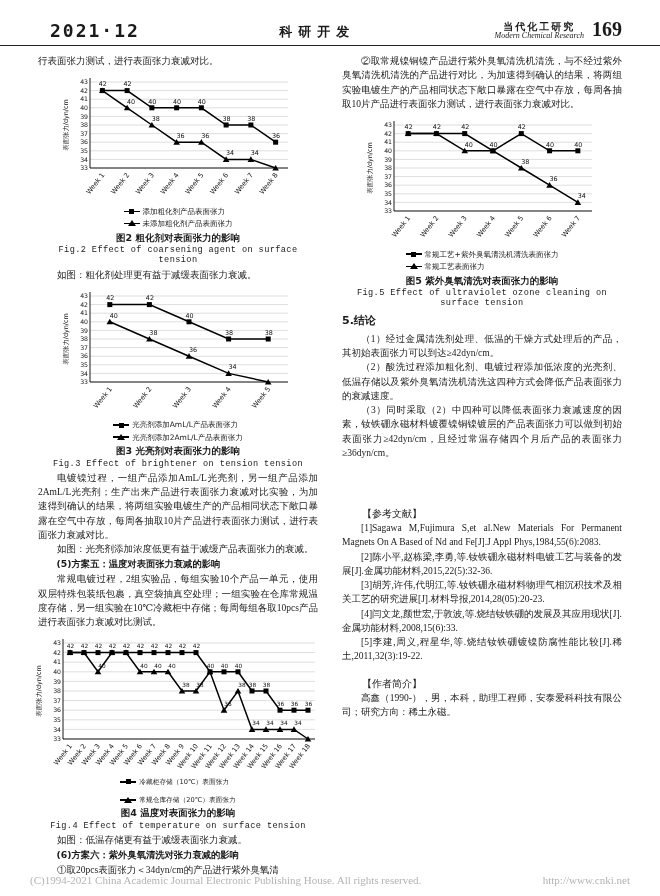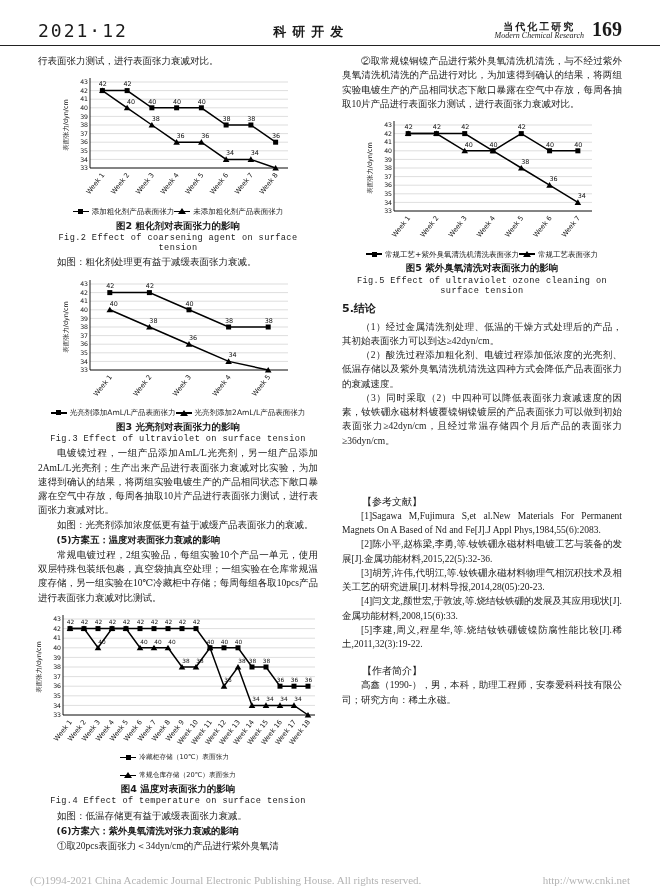--- a/index.html
+++ b/index.html
@@ -1,38 +1,38 @@
 <!DOCTYPE html>
 <html><head>
 <meta charset="utf-8">
 <style>
   html,body{margin:0;padding:0;background:#e8e8e8;}
   .page{width:660px;height:896px;background:#ffffff;position:relative;overflow:hidden;
         font-family:"Liberation Serif","DejaVu Serif",serif;color:#1a1a1a;margin:0 auto;}
   
   .hdr{display:flex;align-items:flex-end;justify-content:space-between;
        padding:18px 38px 4px 38px;border-bottom:1.6px solid #222;}
-  .hdr-issue{font-size:18px;font-weight:normal;letter-spacing:2px;font-family:"DejaVu Sans Mono",monospace;}
+  .hdr-issue{font-size:18px;font-weight:bold;letter-spacing:2px;font-family:"DejaVu Sans Mono",monospace;margin-left:12px;}
   .hdr-section{font-size:13px;font-weight:bold;letter-spacing:6px;}
-  .hdr-right{display:flex;align-items:flex-end;}
+  .hdr-right{display:flex;align-items:flex-end;gap:8px;}
   .hdr-journal{text-align:center;line-height:1.1;}
   .hdr-jzh{font-size:10px;font-weight:bold;letter-spacing:2px;}
   .hdr-jen{font-size:8px;font-style:italic;}
-  .hdr-page{font-size:20px;font-weight:bold;font-family:"Liberation Serif",serif;margin-left:8px;}
+  .hdr-page{font-size:20px;font-weight:bold;font-family:"Liberation Serif",serif;}
   
   .columns{display:flex;gap:24px;padding:8px 38px 0 38px;}
   .col{flex:1;min-width:0;font-size:9.5px;line-height:1.5;}
   p{margin:0;text-align:justify;}
   .indent{text-indent:2em;}
   .subhead{font-weight:bold;text-indent:2em;margin:1px 0;font-family:"DejaVu Sans",sans-serif;font-size:9.3px;}
   .concl-head{font-weight:bold;font-size:11px;margin:5px 0 2px 0;font-family:"DejaVu Sans",sans-serif;}
   figure{margin:3px 0 2px 0;}
   .chart{display:flex;flex-direction:column;align-items:center;}
   .chart svg text{font-family:"DejaVu Sans",sans-serif;fill:#111;}
-  .legend{display:flex;flex-direction:row;align-items:flex-start;margin:1px auto 0 auto;width:fit-content;font-size:7.5px;font-family:"DejaVu Sans",sans-serif;}
+  .legend{display:flex;flex-direction:column;align-items:flex-start;margin:1px auto 0 auto;width:fit-content;font-size:7.5px;font-family:"DejaVu Sans",sans-serif;}
   .legend.row{flex-direction:column;gap:7px;white-space:nowrap;font-size:6.7px;}
   .legend-item{display:flex;align-items:center;margin:0.5px 0;}
   .swatch{position:relative;display:inline-block;width:16px;height:8px;margin-right:3px;flex:none;}
   .swline{position:absolute;left:0;top:3.2px;width:16px;height:1.6px;background:#000;}
   .swatch-square{position:absolute;left:5.5px;top:1.5px;width:5px;height:5px;background:#000;}
   .swatch-triangle{position:absolute;left:4px;top:0.8px;width:0;height:0;
       border-left:4px solid transparent;border-right:4px solid transparent;border-bottom:6.4px solid #000;}
   figcaption{margin-top:1px;}
   .cap-zh{font-weight:bold;text-align:center;font-size:9.5px;font-family:"DejaVu Sans",sans-serif;}
   .cap-en{text-align:center;font-family:"Liberation Mono","DejaVu Sans Mono",monospace;font-size:8.6px;letter-spacing:0.4px;line-height:1.2;}
@@ -227,21 +227,21 @@
                 <span class="swatch">
                   <span class="swline"></span>
                   <span class="swatch-triangle"></span>
                 </span>
                 <span class="lgtext">光亮剂添加2AmL/L产品表面张力</span>
               </span>
             </div>
           </div>
         <figcaption>
           <div class="cap-zh">图3 光亮剂对表面张力的影响</div>
-          <div class="cap-en">Fig.3 Effect of ultraviolet on surface tension</div>
+          <div class="cap-en">Fig.3 Effect of brightener on tension tension</div>
         </figcaption>
       </figure>
 
       <p class="indent">电镀镍过程，一组产品添加AmL/L光亮剂，另一组产品添加2AmL/L光亮剂；生产出来产品进行表面张力衰减对比实验，为加速得到确认的结果，将两组实验电镀生产的产品相同状态下敞口暴露在空气中存放，每周各抽取10片产品进行表面张力测试，进行表面张力衰减对比。</p>
       <p class="indent">如图：光亮剂添加浓度低更有益于减缓产品表面张力的衰减。</p>
       <div class="subhead">(5)方案五：温度对表面张力衰减的影响</div>
       <p class="indent">常规电镀过程，2组实验品，每组实验10个产品一单元，使用双层特殊包装纸包裹，真空袋抽真空处理；一组实验在仓库常规温度存储，另一组实验在10℃冷藏柜中存储；每周每组各取10pcs产品进行表面张力衰减对比测试。</p>
 
       <figure>
         <div class="chart">

